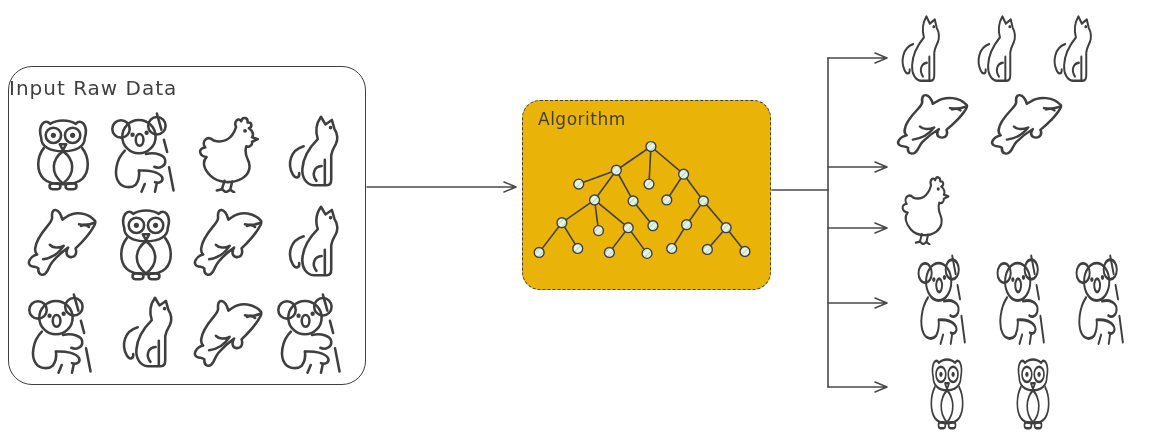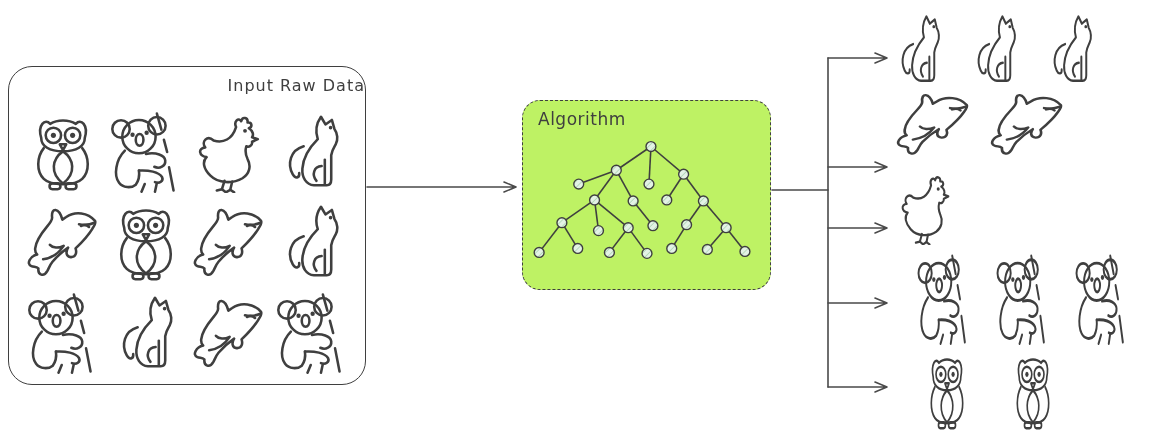--- a/index.html
+++ b/index.html
@@ -11,34 +11,34 @@
   body{background:#ffffff;font-family:"DejaVu Sans", sans-serif;}
   .canvas{
     position:relative;width:1154px;height:442px;background:#ffffff;overflow:hidden;
   }
   
   .input-panel{
     position:absolute;left:8px;top:66px;width:358px;height:319px;
     border:1.6px solid var(--line);border-radius:24px;background:#fff;
   }
   .panel-title{
-    color:var(--line);text-align:right;letter-spacing:1px;
-    font-size:16px;padding-top:9px;
+    color:var(--line);text-align:left;letter-spacing:1px;
+    font-size:20px;padding-top:9px;
     font-family:"DejaVu Sans", sans-serif;
   }
   .animal-grid{
     position:absolute;left:0;top:40px;right:0;bottom:6px;
     display:grid;grid-template-columns:repeat(4,1fr);grid-template-rows:repeat(3,1fr);
     justify-items:center;align-items:center;padding:0 12px;
   }
   .animal-grid svg{width:82px;height:82px;}
 
   .algorithm-panel{
     position:absolute;left:522px;top:100px;width:249px;height:190px;
-    border:1.6px dashed var(--line);border-radius:18px;background:#bef264;
+    border:1.6px dashed var(--line);border-radius:18px;background:#eab308;
   }
   .algorithm-panel .panel-title{
     position:absolute;left:15px;top:8px;text-align:left;padding-top:0;
     font-size:17px;letter-spacing:.5px;
   }
   .tree-svg{position:absolute;left:0;top:0;width:100%;height:100%;}
   .tree-edge{stroke:var(--line);stroke-width:1.6;}
   .tree-node{fill:url(#hatch);stroke:var(--line);stroke-width:1.4;}
 
   

